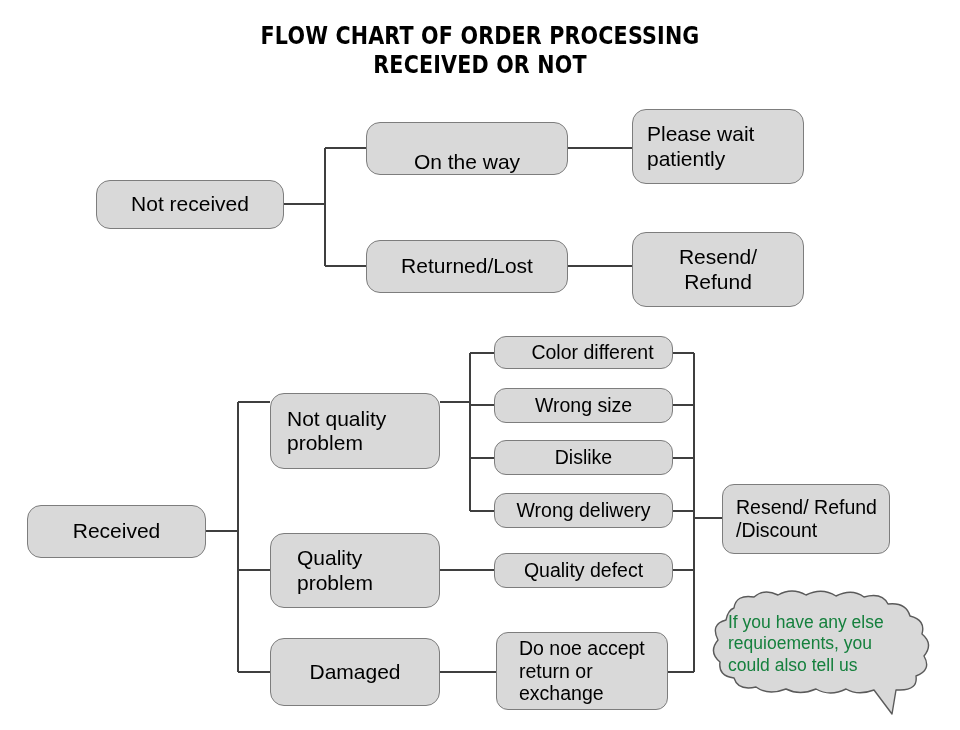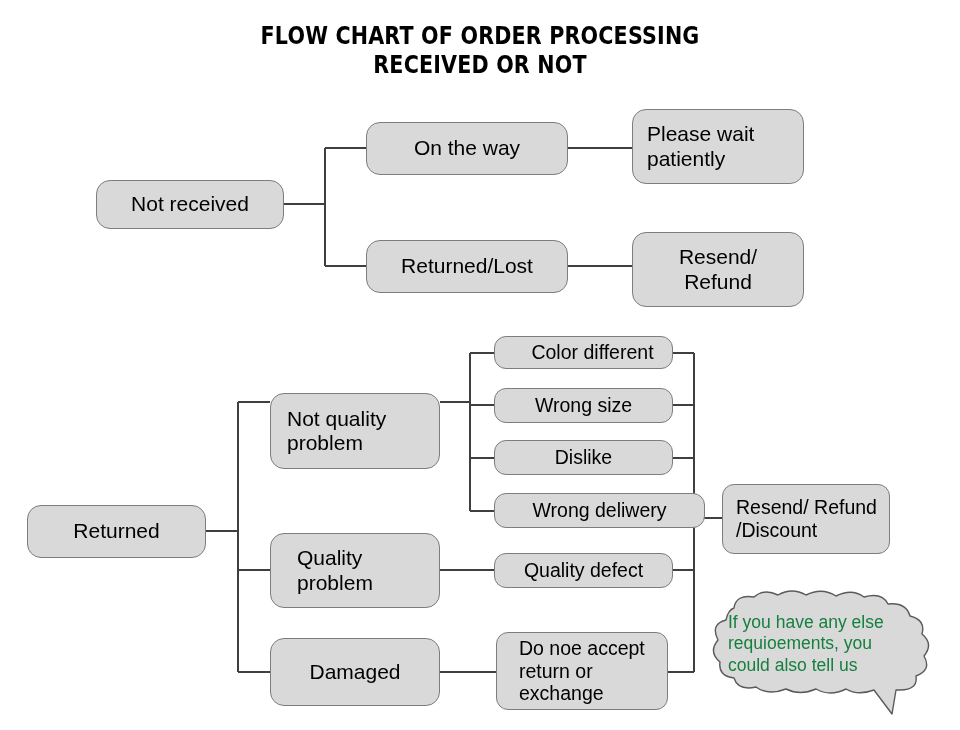--- a/index.html
+++ b/index.html
@@ -137,40 +137,40 @@
     <line x1="673" y1="570" x2="694" y2="570"></line>
     <line x1="668" y1="672" x2="694" y2="672"></line>
     <line x1="694" y1="353" x2="694" y2="672"></line>
     <line x1="694" y1="518" x2="722" y2="518"></line>
   </svg>
 
   <div class="node center" style="left:96px; top:180px; width:188px; height:49px;">
     <span>Not received</span>
   </div>
 
-  <div class="node center" style="left:366px; top:122px; width:202px; height:53px;">
+  <div class="node center" style="left:366px; top:122px; width:202px; height:53px;align-items:flex-end;">
     <span>On the way</span>
   </div>
 
   <div class="node center" style="left:366px; top:240px; width:202px; height:53px;">
     <span>Returned/Lost</span>
   </div>
 
   <div class="node left" style="left:632px; top:109px; width:172px; height:75px; padding-left:14px;">
     <span>Please wait
 patiently</span>
   </div>
 
   <div class="node center" style="left:632px; top:232px; width:172px; height:75px;">
     <span>Resend/
 Refund</span>
   </div>
 
   <div class="node center" style="left:27px; top:505px; width:179px; height:53px;">
-    <span>Returned</span>
+    <span>Received</span>
   </div>
 
   <div class="node left" style="left:270px; top:365px; width:170px; height:76px; padding-left:16px;margin-top:28px;">
     <span>Not quality
 problem</span>
   </div>
 
   <div class="node left" style="left:270px; top:533px; width:170px; height:75px; padding-left:26px;">
     <span>Quality
 problem</span>
@@ -185,21 +185,21 @@
   </div>
 
   <div class="node small center" style="left:494px; top:388px; width:179px; height:35px;">
     <span>Wrong size</span>
   </div>
 
   <div class="node small center" style="left:494px; top:440px; width:179px; height:35px;">
     <span>Dislike</span>
   </div>
 
-  <div class="node small center" style="left:494px; top:493px; width:211px; height:35px; padding:0 2px;">
+  <div class="node small center" style="left:494px; top:493px; width:179px; height:35px; padding:0 2px;">
     <span>Wrong deliwery</span>
   </div>
 
   <div class="node small center" style="left:494px; top:553px; width:179px; height:35px;">
     <span>Quality defect</span>
   </div>
 
   <div class="node small left" style="left:496px; top:632px; width:172px; height:78px; padding-left:22px;">
     <span>Do noe accept
 return or

